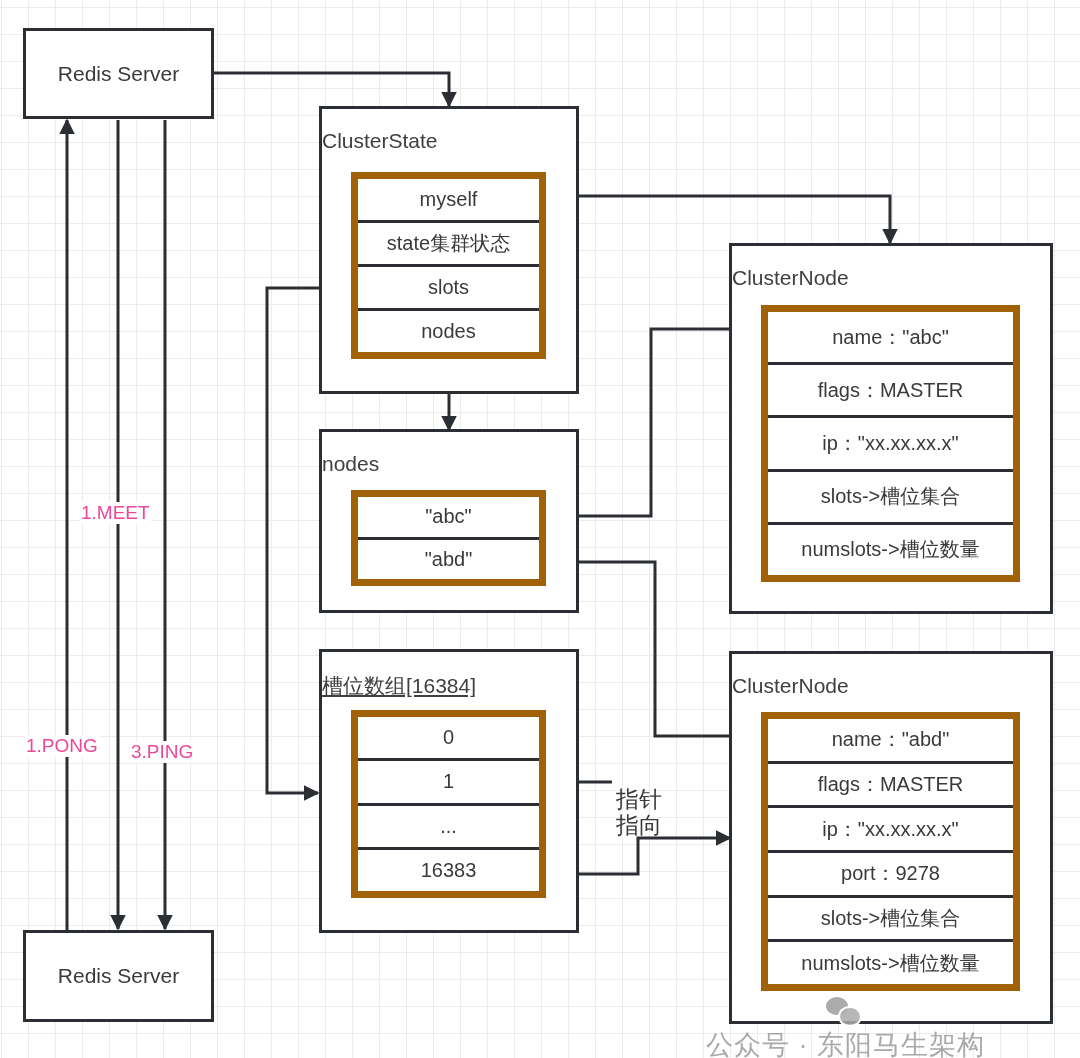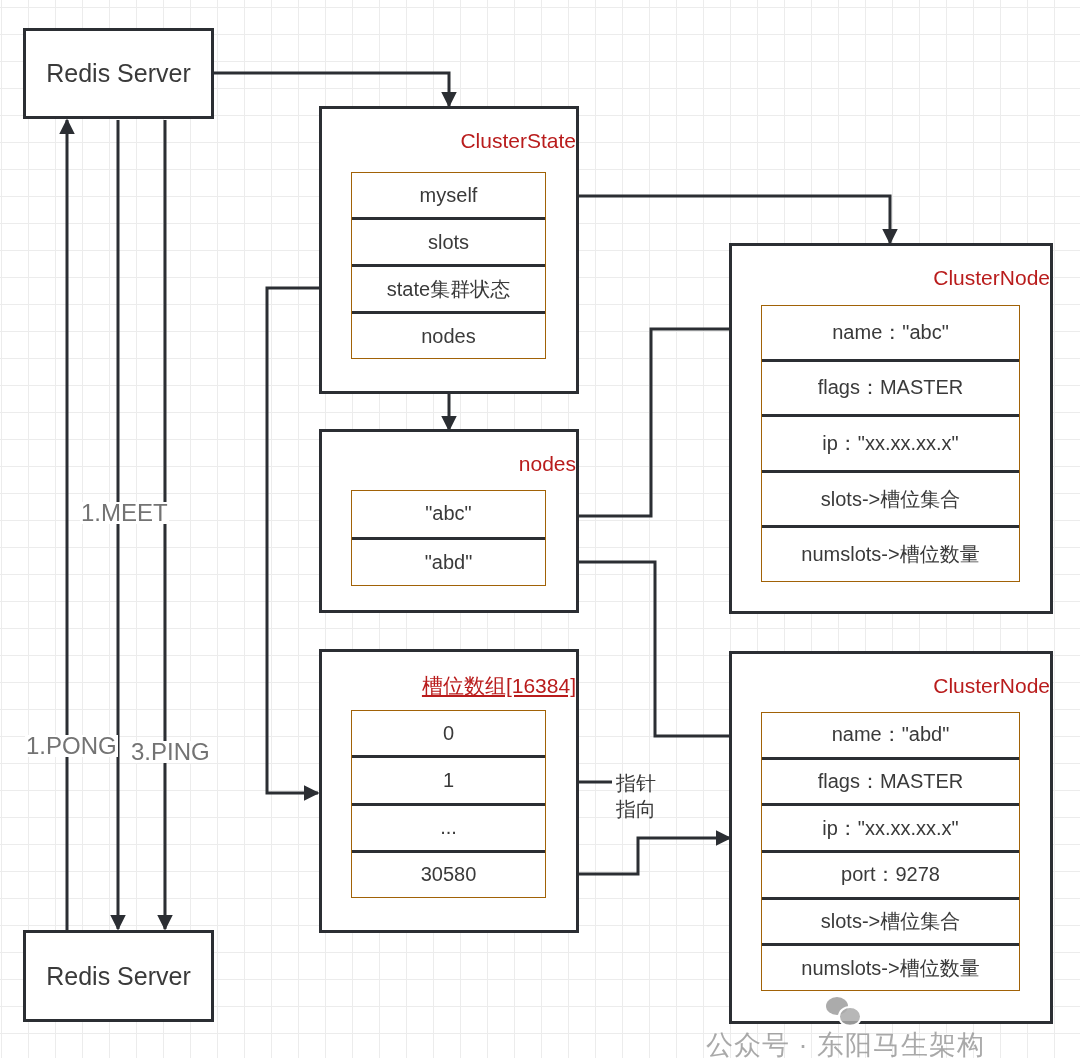--- a/index.html
+++ b/index.html
@@ -12,47 +12,48 @@
     background-size: 27px 27px;
     background-position: 1px 7px;
     font-family: "Liberation Sans", "DejaVu Sans", sans-serif;
     color: #333;
   }
   .box {
     position: absolute; box-sizing: border-box;
     border: 3px solid #2b2e33; background: #fff;
   }
   .box-title {
-    position: absolute; left: 0; right: 0; text-align: right;
-    font-size: 21px; color: #b91c1c; white-space: nowrap;
+    position: absolute; left: 0; right: 0; text-align: left;
+    font-size: 21px; color: #404040; white-space: nowrap;
   }
   .server-label {
     position: absolute; left: 0; right: 0; top: 0; bottom: 0;
     display: flex; align-items: center; justify-content: center;
-    font-size: 25px; color: #3a3a3a;
+    font-size: 21px; color: #3a3a3a;
   }
   .fields {
     position: absolute; box-sizing: border-box;
-    border: 1px solid #a16207; background: #fff;
+    border: 7px solid #a16207; background: #fff;
     display: flex; flex-direction: column;
   }
   .field {
     flex: 1; display: flex; align-items: center; justify-content: center;
     font-size: 20px; color: #3a3a3a; white-space: nowrap;
     border-top: 3px solid #2b2e33;
   }
   .field:first-child { border-top: none; }
   svg.wires { position: absolute; left: 0; top: 0; width: 1080px; height: 1058px; pointer-events: none; }
   .edge-label {
-    position: absolute; font-size: 24px; color: #737373; white-space: nowrap;
+    position: absolute; font-size: 19px; color: #ec4899; white-space: nowrap;
     background: #fff; line-height: 22px; padding: 0 1px; text-align: right;
   }
   .note-label {
-    position: absolute; font-size: 20px; color: #3a3a3a; line-height: 26px;
+    position: absolute; font-size: 23px; color: #3a3a3a; line-height: 26px;
     background: transparent;
+    margin-top: 16px;
   }
   .watermark {
     position: absolute; left: 706px; top: 997px; display: flex; align-items: center;
     font-size: 27px; color: rgba(140,140,140,0.75); letter-spacing: 1px; white-space: nowrap; flex-direction: column;
   }
   .wm-icon { width: 34px; height: 30px; position: relative; margin-right: 6px; }
   .wm-icon .b1 { position: absolute; left: 0; top: 0; width: 22px; height: 18px; border-radius: 50%; background: rgba(150,150,150,0.8); }
   .wm-icon .b2 { position: absolute; left: 12px; top: 9px; width: 20px; height: 17px; border-radius: 50%; background: rgba(170,170,170,0.85); border: 2px solid #fff; }
 </style>
 </head>
@@ -100,41 +101,41 @@
 
 <div class="edge-label" style="left:80px;top:502px;">1.MEET</div>
 <div class="edge-label" style="left:25px;top:735px;">1.PONG</div>
 <div class="edge-label" style="left:130px;top:741px;">3.PING</div>
 
 <div class="box" style="left:319px;top:106px;width:260px;height:288px;">
   <div class="box-title" style="top:20px;">ClusterState</div>
 </div>
 <div class="fields" style="left:351px;top:172px;width:195px;height:187px;">
   <div class="field">myself</div>
+  <div class="field">state集群状态</div>
   <div class="field">slots</div>
-  <div class="field">state集群状态</div>
   <div class="field">nodes</div>
 </div>
 
 <div class="box" style="left:319px;top:429px;width:260px;height:184px;">
   <div class="box-title" style="top:20px;">nodes</div>
 </div>
 <div class="fields" style="left:351px;top:490px;width:195px;height:96px;">
   <div class="field">"abc"</div>
   <div class="field">"abd"</div>
 </div>
 
 <div class="box" style="left:319px;top:649px;width:260px;height:284px;">
   <div class="box-title" style="top:20px;text-decoration:underline;">槽位数组[16384]</div>
 </div>
 <div class="fields" style="left:351px;top:710px;width:195px;height:188px;">
   <div class="field">0</div>
   <div class="field">1</div>
   <div class="field">...</div>
-  <div class="field">30580</div>
+  <div class="field">16383</div>
 </div>
 
 <div class="note-label" style="left:616px;top:770px;">
   <div>指针</div>
   <div>指向</div>
 </div>
 
 <div class="box" style="left:729px;top:243px;width:324px;height:371px;">
   <div class="box-title" style="top:20px;">ClusterNode</div>
 </div>

